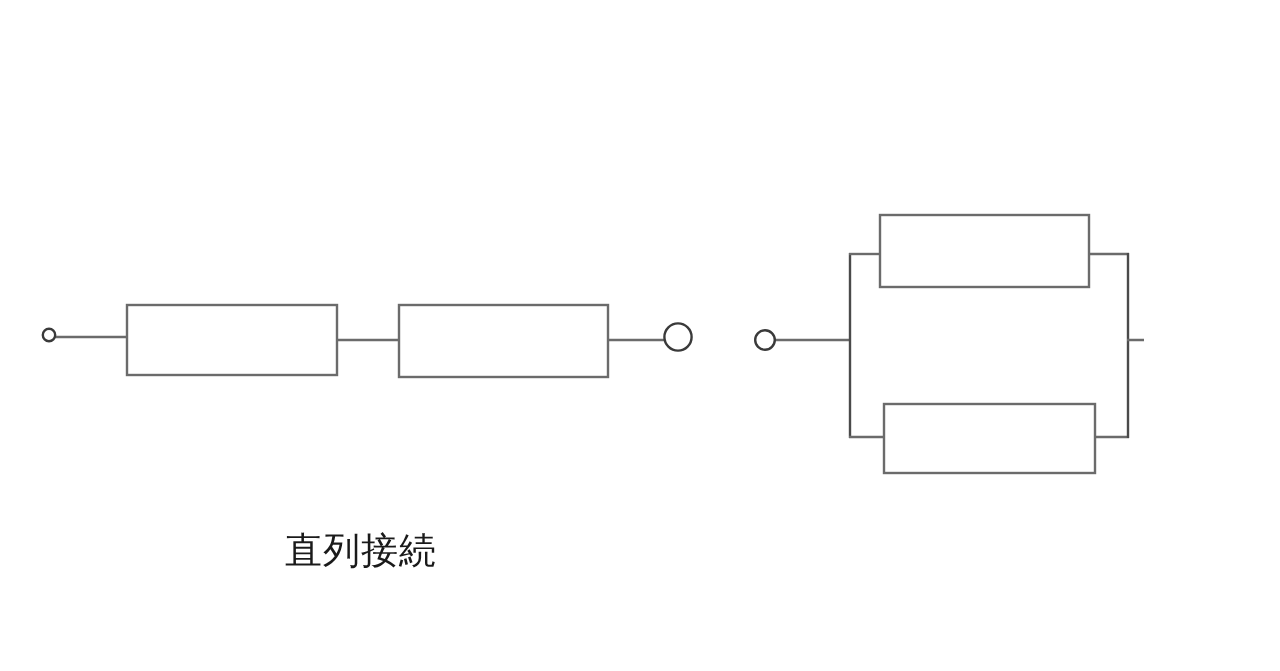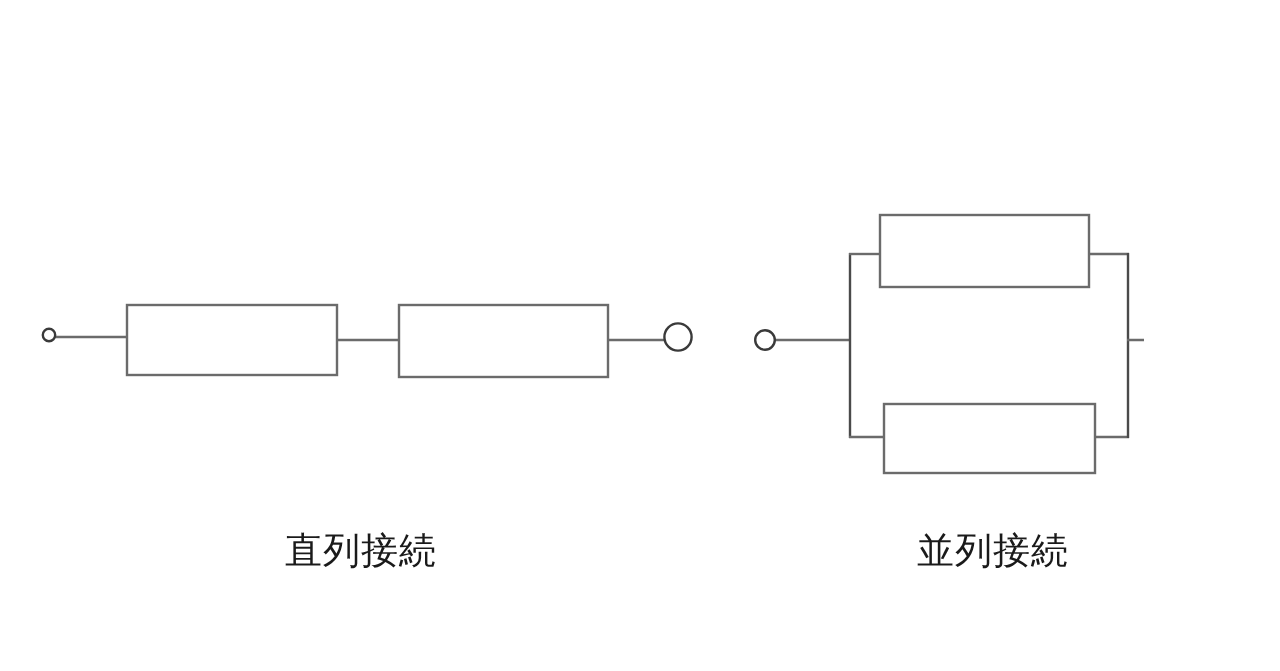--- a/index.html
+++ b/index.html
@@ -82,15 +82,14 @@
       <rect x="880" y="215" width="209" height="72" fill="#ffffff" stroke="#6b6b6b" stroke-width="2.4"></rect>
       <rect x="884" y="404" width="211" height="69" fill="#ffffff" stroke="#6b6b6b" stroke-width="2.4"></rect>
 
       <circle cx="765" cy="340" r="9.8" fill="#ffffff" stroke="#3a3a3a" stroke-width="2.4"></circle>
       <circle cx="1212" cy="340" r="9.8" fill="#ffffff" stroke="#3a3a3a" stroke-width="2.4"></circle>
     </g>
   </svg>
 
   <div class="caption" id="caption-series">直列接続</div>
 
-  <div class="caption" id="caption-parallel">並列接続</div>
 
 </div>
 
 </body></html>

